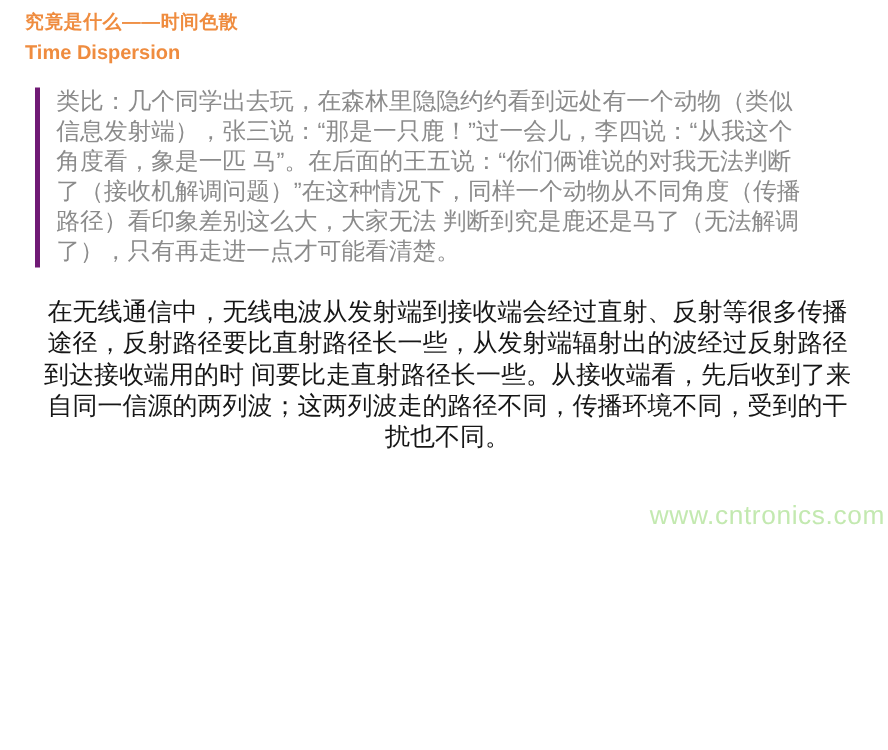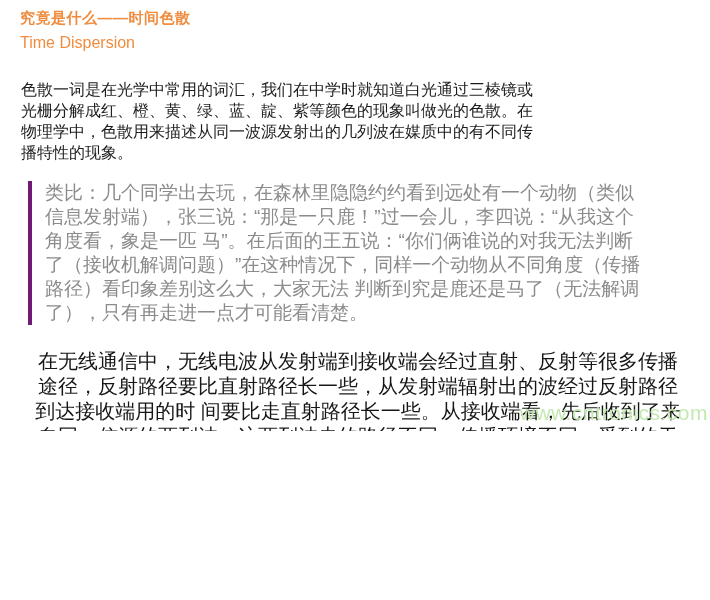--- a/index.html
+++ b/index.html
@@ -21,21 +21,21 @@
   .title-cn {
     color: #ef8c3f;
     font-size: 15px;
     font-weight: bold;
     letter-spacing: 0.5px;
     line-height: 18px;
   }
   .title-en {
     color: #ef8c3f;
     font-size: 16px;
-    font-weight: normal;
+    font-weight: bold;
     margin-top: 6px;
     line-height: 19px;
   }
   .p-intro {
     margin: 27px 20px 0 21px;
     max-width: 660px;
     font-size: 16px;
     line-height: 21px;
     color: #1c1c1c;
     white-space: pre-line;
@@ -75,24 +75,20 @@
 </head>
 <body>
 
 <div class="page">
 
   <div class="header">
     <div class="title-cn">究竟是什么——时间色散</div>
     <div class="title-en">Time Dispersion</div>
   </div>
 
-  <div class="p-intro">色散一词是在光学中常用的词汇，我们在中学时就知道白光通过三棱镜或
-光栅分解成红、橙、黄、绿、蓝、靛、紫等颜色的现象叫做光的色散。在
-物理学中，色散用来描述从同一波源发射出的几列波在媒质中的有不同传
-播特性的现象。</div>
 
   <div class="quote">类比：几个同学出去玩，在森林里隐隐约约看到远处有一个动物（类似
 信息发射端），张三说：“那是一只鹿！”过一会儿，李四说：“从我这个
 角度看，象是一匹 马”。在后面的王五说：“你们俩谁说的对我无法判断
 了（接收机解调问题）”在这种情况下，同样一个动物从不同角度（传播
 路径）看印象差别这么大，大家无法 判断到究是鹿还是马了（无法解调
 了），只有再走进一点才可能看清楚。</div>
 
   <div class="p-body">在无线通信中，无线电波从发射端到接收端会经过直射、反射等很多传播
 途径，反射路径要比直射路径长一些，从发射端辐射出的波经过反射路径

